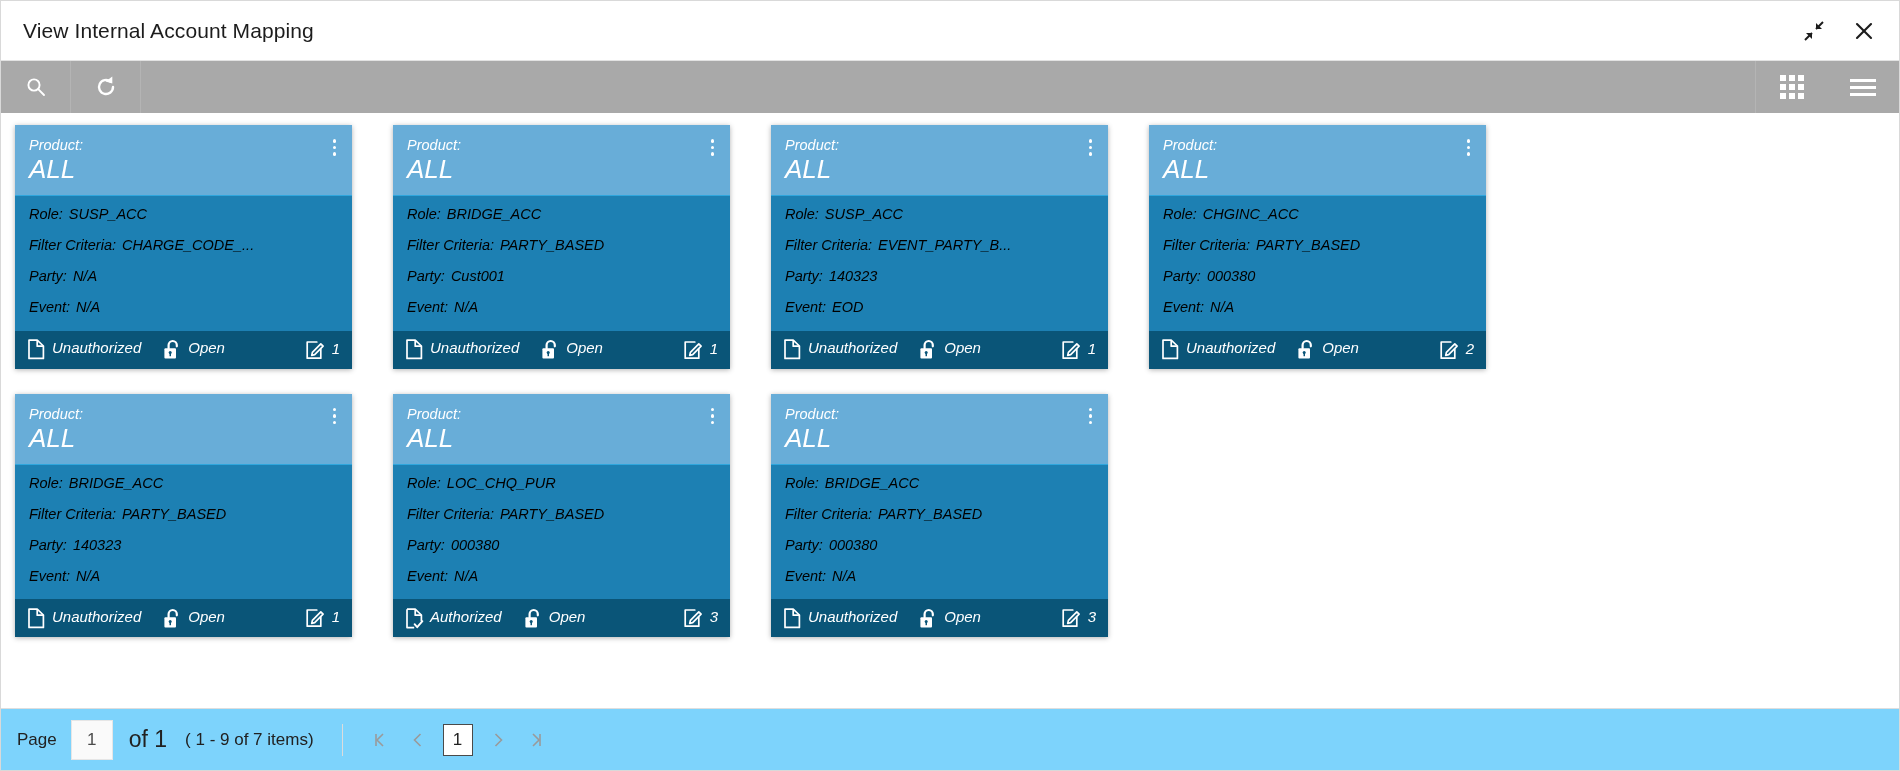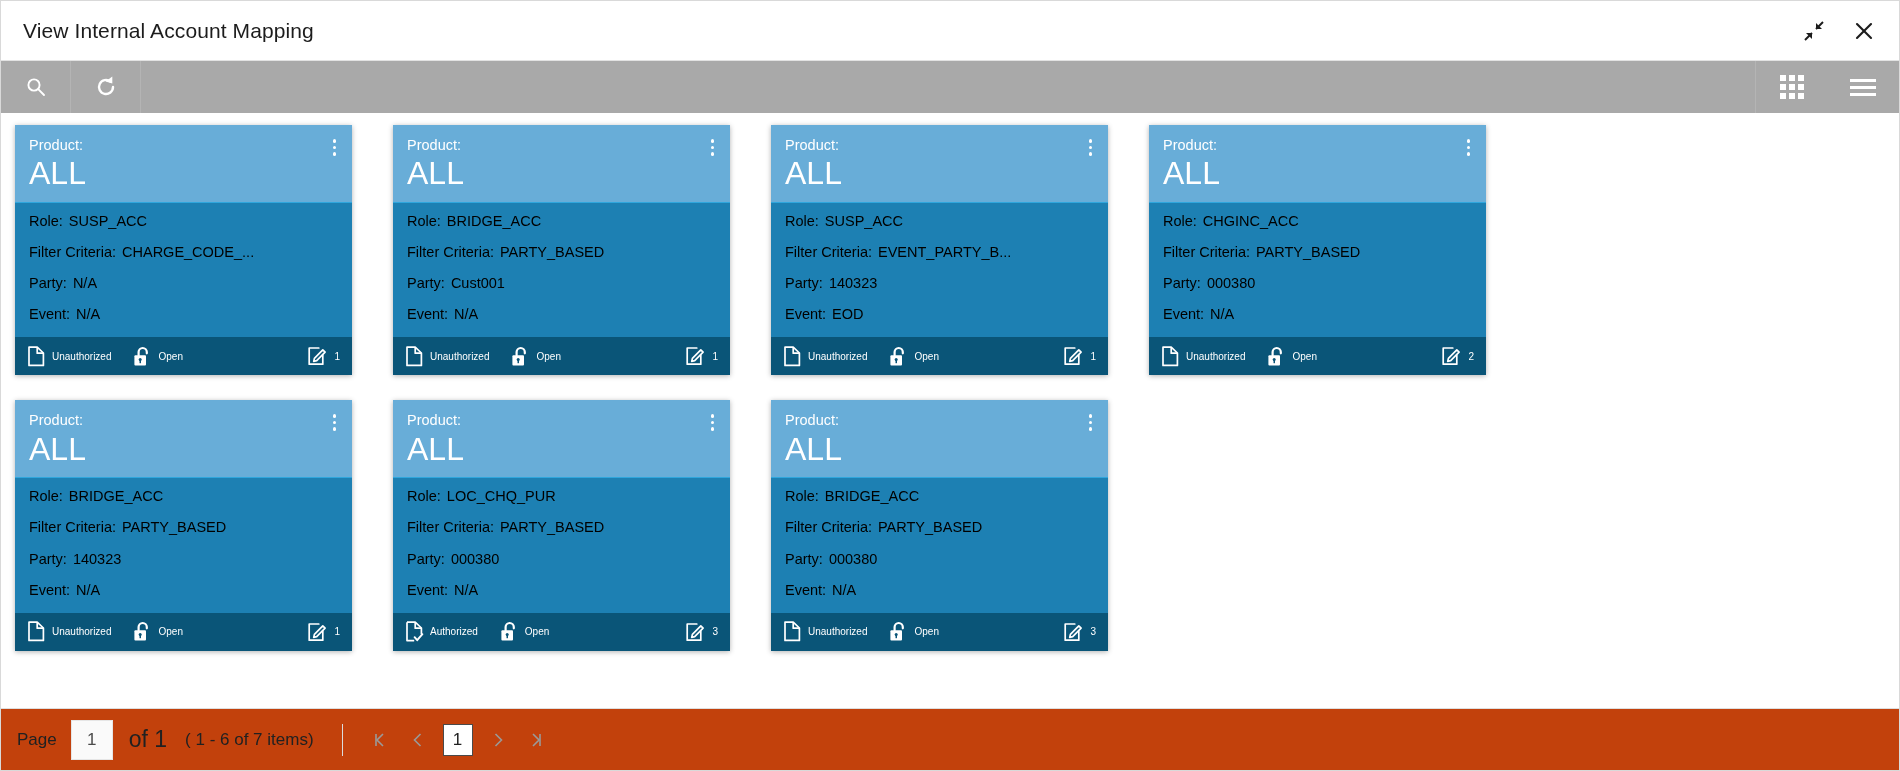--- a/index.html
+++ b/index.html
@@ -73,32 +73,33 @@
   .card-cell {
     width: 345px;
     margin: 0 33px 25px 0;
   }
   .card {
     width: 337px;
     background: #1d80b3;
     box-shadow: 0 1px 5px rgba(0,0,0,0.30);
     overflow: hidden;
     cursor: pointer;
+    font-style: italic;
   }
   .card-head {
     background: #68ADD8;
     padding: 11px 14px 10px 14px;
     position: relative;
     border-bottom: 1px solid #2fa6dd;
   }
   .card-head .label {
     font-size: 14.5px; color: #ffffff; line-height: 1.25;
   }
   .card-head .value {
-    font-size: 32px; color: #ffffff; line-height: 1.15; margin-top: 1px;
+    font-size: 26px; color: #ffffff; line-height: 1.15; margin-top: 1px;
     font-weight: 400;
   }
   .kebab {
     position: absolute; top: 12px; right: 14px;
     display: flex; flex-direction: column; gap: 3px; cursor: pointer;
     padding: 2px;
   }
   .kebab i { display: block; width: 3.5px; height: 3.5px; border-radius: 50%; background: #ffffff; }
 
   .card-body { padding: 9px 14px 10px 14px; }
@@ -110,33 +111,33 @@
   .card-row .k { color: #000000; }
   .card-row .v { color: #000000; margin-left: 6px; }
 
   .card-foot {
     background: #0a5578;
     height: 38px;
     display: flex; align-items: center;
     padding: 0 12px 0 12px;
     gap: 0;
   }
-  .foot-item { display: flex; align-items: center; gap: 6px; color: #ffffff; font-size: 10px; }
+  .foot-item { display: flex; align-items: flex-start; gap: 6px; color: #ffffff; font-size: 15px; }
   .foot-item.auth { flex: 0 0 auto; }
   .foot-item.lock { margin-left: 22px; }
   .foot-item.count { margin-left: auto; gap: 7px; }
   .foot-icon { display: inline-flex; align-items: center; justify-content: center; }
 
   
   .footer {
     height: 62px; min-height: 62px;
     border-top: 1px solid #dedede;
     display: flex; align-items: center;
     padding: 0 16px;
-    background: #c2410c;
+    background: #7dd3fc;
   }
   .pg-label { font-size: 17px; color: #212121; margin-right: 14px; }
   .pg-input {
     width: 42px; height: 40px; background: #fafafa;
     border: 1px solid #e6e6e6;
     font-size: 17px; color: #4b4b4b; text-align: center;
     font-family: "Liberation Sans", sans-serif;
   }
   .pg-of { font-size: 23px; color: #212121; margin-left: 16px; }
   .pg-items { font-size: 17px; color: #212121; margin-left: 18px; }
@@ -574,21 +575,21 @@
             </div>
           </div>
         </div>
       </div>
   </div>
 
   <div class="footer">
     <span class="pg-label">Page</span>
     <input class="pg-input" value="1" style="">
     <span class="pg-of">of 1</span>
-    <span class="pg-items">( 1 - 6 of 7 items)</span>
+    <span class="pg-items">( 1 - 9 of 7 items)</span>
     <span class="pg-sep"></span>
     <div class="pg-nav">
       <div class="pg-btn">
         <svg width="16" height="16" viewBox="0 0 16 16">
           <polyline points="11,2 5,8 11,14" fill="none" stroke="#9a9a9a" stroke-width="1.6"></polyline>
           <line x1="4" y1="2" x2="4" y2="14" stroke="#9a9a9a" stroke-width="1.6"></line>
         </svg>
       </div>
       <div class="pg-btn">
         <svg width="16" height="16" viewBox="0 0 16 16">

